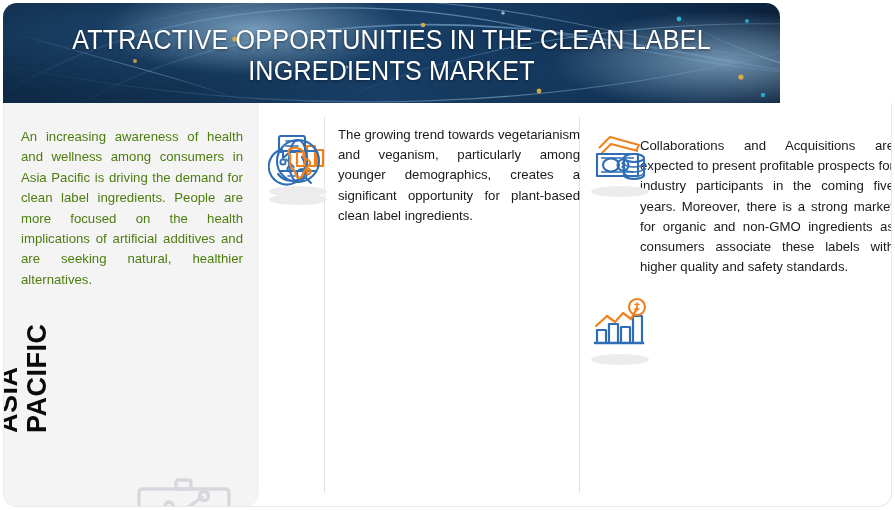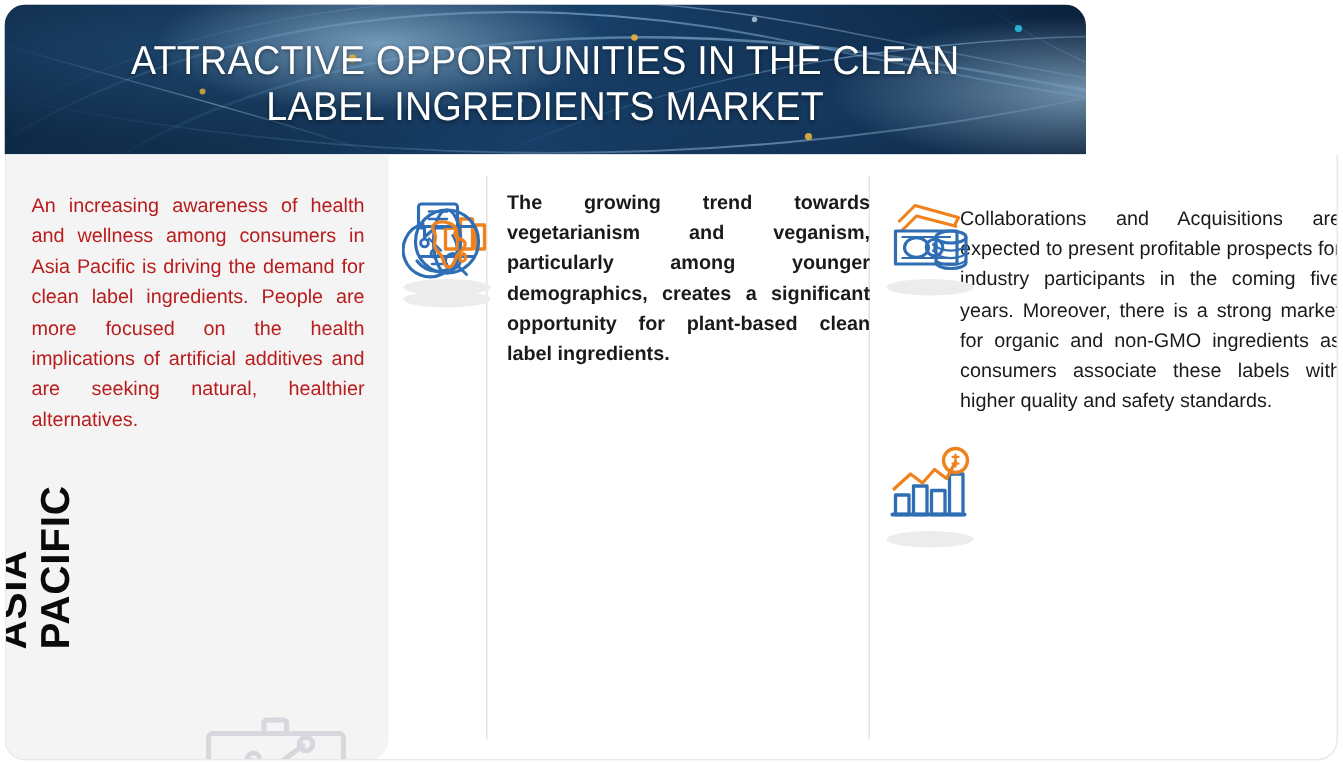--- a/index.html
+++ b/index.html
@@ -11,21 +11,21 @@
     position:relative;
     width:895px;height:510px;
     overflow:hidden;
     background:#ffffff;
     box-sizing:border-box;
   }
 
   
   .banner{
     position:absolute;left:3px;top:3px;
-    width:721px;height:100px;
+    width:777px;height:100px;
     border-radius:14px 14px 0 0;
     overflow:hidden;
     background:
       radial-gradient(ellipse 60% 90% at 18% 30%, rgba(30,70,110,.85) 0%, rgba(13,35,64,0) 70%),
       radial-gradient(ellipse 55% 120% at 72% 70%, rgba(22,58,96,.9) 0%, rgba(10,28,54,0) 72%),
       linear-gradient(118deg,#0d2743 0%,#123150 28%,#18406a 52%,#0f2c4c 76%,#0a1d35 100%);
   }
   .banner .arcs{position:absolute;inset:0;}
   .banner-title{
     position:absolute;left:0;right:0;top:22px;
@@ -58,21 +58,21 @@
   .left-panel{
     position:absolute;left:0;top:0;
     width:255px;height:404px;
     background:#f4f4f4;
     border-radius:0 0 14px 0;
     box-sizing:border-box;
   }
   .left-text{
     position:absolute;left:17px;top:24px;width:222px;
     font-size:13.2px;line-height:20.4px;
-    color:#b91c1c;
+    color:#4d7c0f;
     text-align:justify;
     text-justify:inter-word;
   }
   .region-label{
     position:absolute;
     left:-10px;top:330px;
     width:150px;
     transform:rotate(-90deg);
     transform-origin:left top;
     font-size:27px;
@@ -233,21 +233,21 @@
             </g>
             <g fill="none" stroke="#f0821e" stroke-width="2.2" stroke-linejoin="round">
               <rect x="29" y="23" width="8" height="14"></rect>
               <rect x="39" y="17" width="8" height="20"></rect>
               <rect x="49" y="21" width="6" height="16"></rect>
             </g>
           </svg>
         </div>
       </div>
 
-      <div class="block b-mid-2" style="margin-top:4px;font-weight:bold;">
+      <div class="block b-mid-2" style="margin-top:4px;">
         <div class="icon-wrap" style="top:8px;">
           <div class="shadow"></div>
           <svg width="60" height="60" viewBox="0 0 60 60" style="top:0;">
             <g fill="none" stroke="#2f6eb5" stroke-width="2.1">
               <circle cx="30" cy="28" r="21"></circle>
               <ellipse cx="30" cy="28" rx="9" ry="21"></ellipse>
               <path d="M11,18 h38 M11,38 h38"></path>
             </g>
             <path d="M22,16 c4,-2 10,-1 13,2 c2,2 -1,5 1,7 c2,2 5,1 6,4 c1,3 -3,5 -5,8 c-2,3 -2,7 -5,8 c-3,1 -4,-3 -5,-6 c-1,-3 -4,-4 -5,-7 c-1,-3 1,-6 0,-9 c-1,-3 -3,-5 0,-7 z" fill="none" stroke="#f0821e" stroke-width="2.2" stroke-linejoin="round"></path>
               <path d="M41,36 c2,1 2,4 0,5 c-2,1 -3,-1 -2,-3 z" fill="none" stroke="#f0821e" stroke-width="2"></path>

